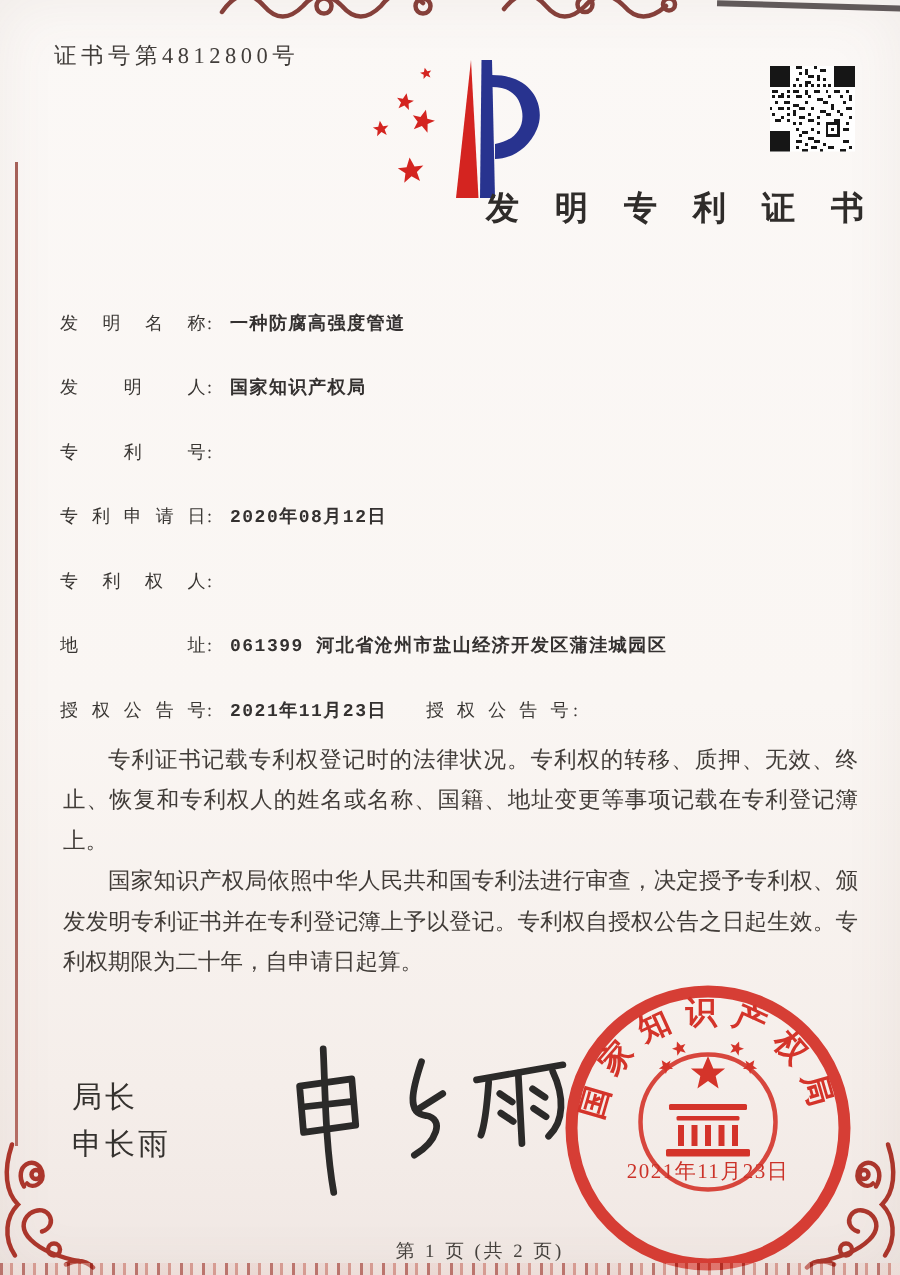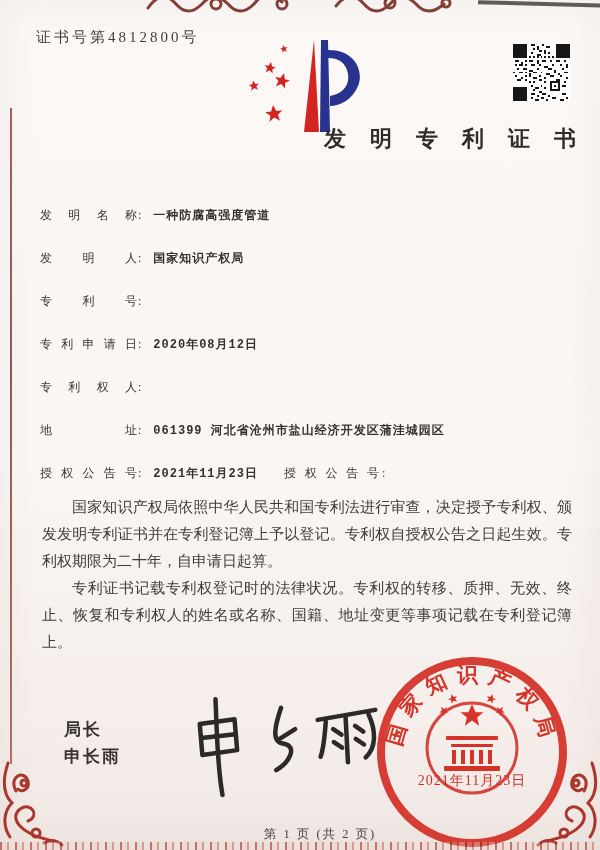--- a/index.html
+++ b/index.html
@@ -33,21 +33,21 @@
   .field-label{display:inline-block; width:97px; text-align:justify; text-align-last:justify; color:#393633;}
   .field-colon{margin:0 12px 0 1px;}
   .field-value{font-family:Liberation Mono, monospace; font-weight:700; color:#343130; letter-spacing:1px;}
   .pair{display:flex; align-items:baseline;}
   .pair + .pair{margin-left:26px;}
   .pair .field-label2{display:inline-block; letter-spacing:2px;}
   
   .body-text{position:absolute; left:42px; top:494px; right:28px; font-size:15px; line-height:27px; color:#413c38; text-align:justify;}
   .body-text p{margin:0; text-indent:2em;}
   
-  .signer{position:absolute; left:64px; top:718px; font-family:"Liberation Sans",sans-serif; font-weight:700; font-size:17px; color:#35322f; letter-spacing:2px;}
+  .signer{position:absolute; left:48px; top:718px; font-family:"Liberation Sans",sans-serif; font-weight:400; font-size:20px; color:#35322f; letter-spacing:2px;}
   .signer .name{margin-top:4px;}
   .signature{position:absolute; left:163px; top:686px;}
   
   .seal{position:absolute; left:372px; top:652px; opacity:.93;}
   
   .footer{position:absolute; left:0; top:826px; width:100%; text-align:center; font-size:12.5px; letter-spacing:2px; color:#45413d;padding-left:20px;}
 </style>
 </head>
 <body>
 
@@ -135,22 +135,22 @@
         <span class="field-value">2021年11月23日</span>
       </span>
       <span class="pair">
         <span class="field-label field-label2">授权公告号</span>
           <span class="field-colon">:</span>
       </span>
     </div>
   </div>
 
   <div class="body-text">
+    <p>专利证书记载专利权登记时的法律状况。专利权的转移、质押、无效、终止、恢复和专利权人的姓名或名称、国籍、地址变更等事项记载在专利登记簿上。</p>
     <p>国家知识产权局依照中华人民共和国专利法进行审查，决定授予专利权、颁发发明专利证书并在专利登记簿上予以登记。专利权自授权公告之日起生效。专利权期限为二十年，自申请日起算。</p>
-    <p>专利证书记载专利权登记时的法律状况。专利权的转移、质押、无效、终止、恢复和专利权人的姓名或名称、国籍、地址变更等事项记载在专利登记簿上。</p>
   </div>
 
   <div class="signer">
     <div>局长</div>
     <div class="name">申长雨</div>
   </div>
 
   <svg class="signature" width="230" height="118" viewBox="0 0 230 118">
     <g stroke="#2b2a29" stroke-width="4.5" fill="none" stroke-linecap="round" stroke-linejoin="round" transform="rotate(-3 115 60)">
       <path d="M38,34 L73,31 L74,62 L39,65 Z"></path>

